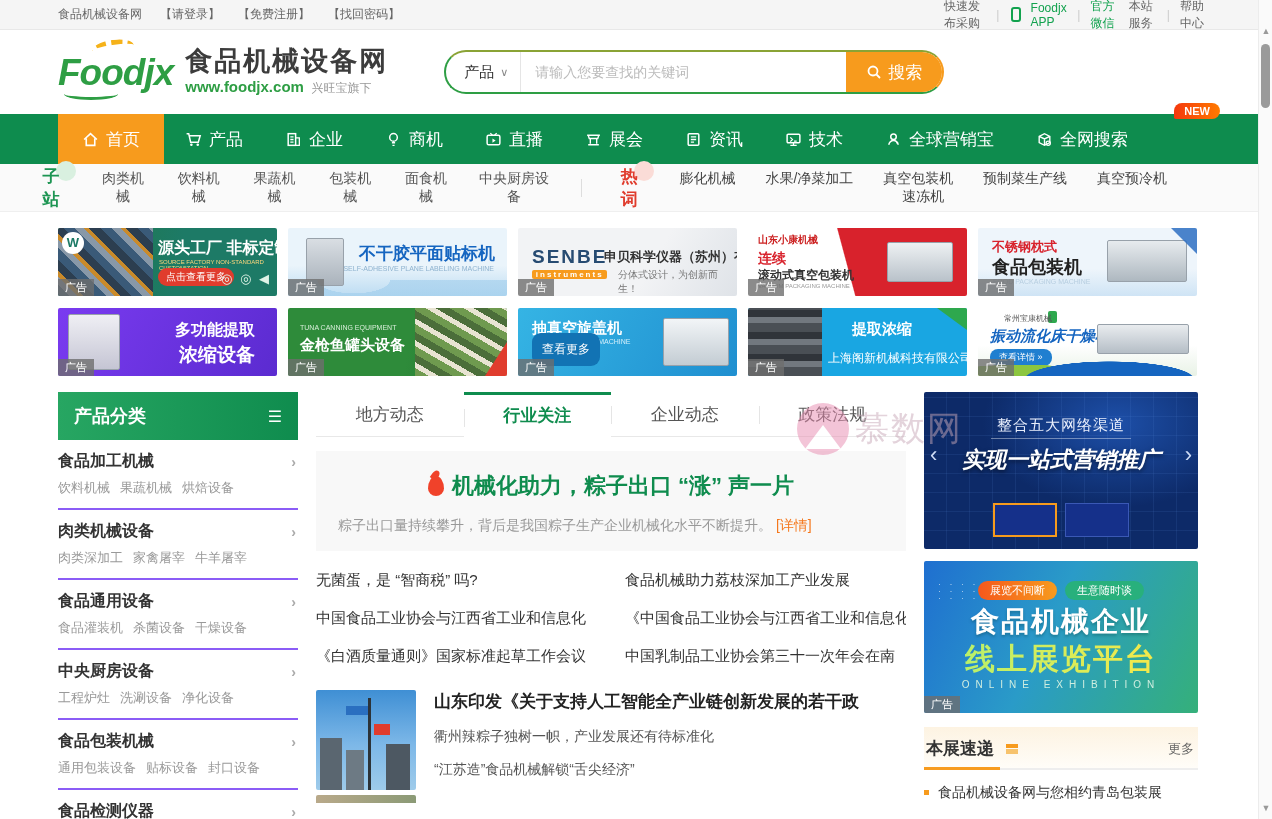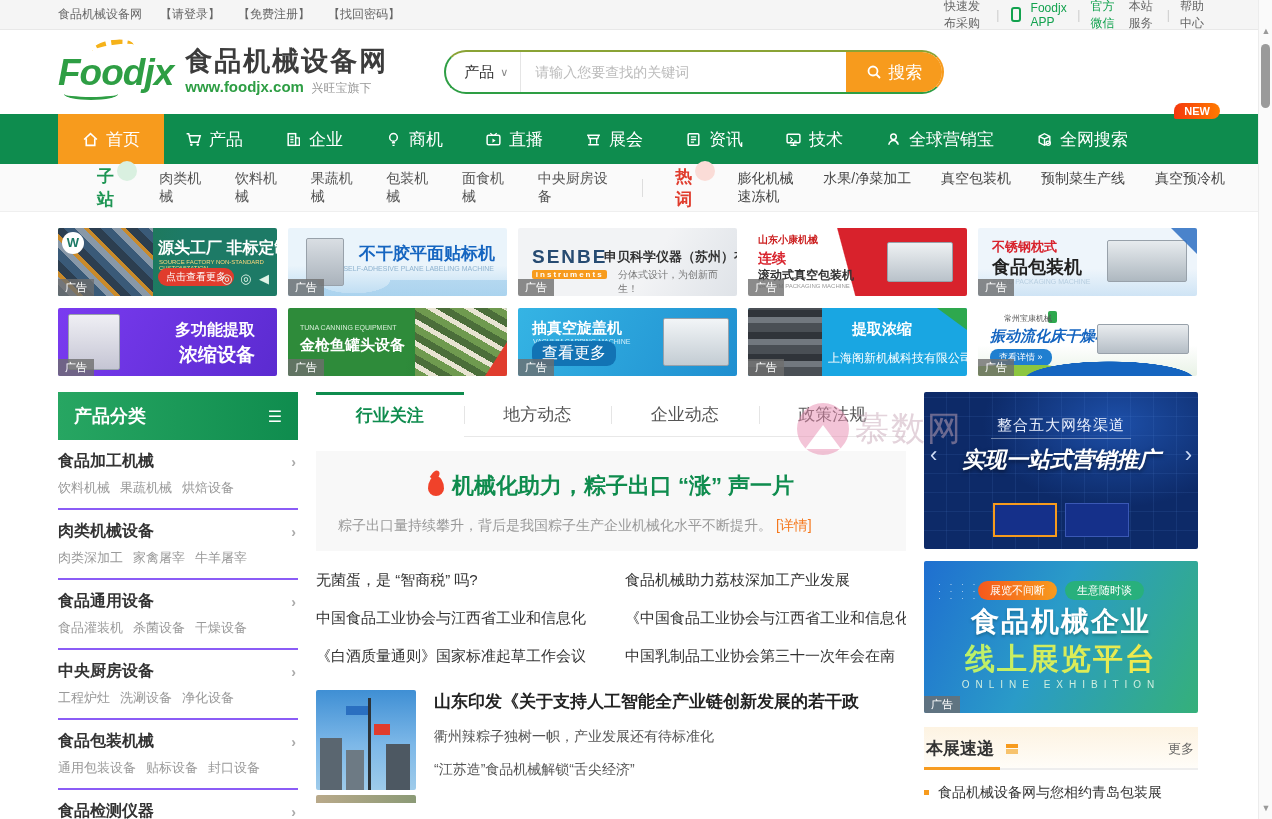--- a/index.html
+++ b/index.html
@@ -53,21 +53,21 @@
   .nav-item { display:flex; align-items:center; gap:7px; padding:0 21px; color:#fff;
     font-size:17px; cursor:pointer; white-space:nowrap; }
   .nav-item.active { background:#f79b1d; padding:0 24px; }
   .nav-item svg { display:block; }
   .new-badge { position:absolute; top:-11px; right:52px; background:linear-gradient(90deg,#f5380d,#ff7b00);
     color:#fff; font-size:11px; font-weight:bold; padding:2px 10px; border-radius:9px 9px 9px 2px; }
 
   
   .subnav { height:48px; background:#fafafa; border-bottom:1px solid #efefef;
     display:flex; align-items:center; font-size:14px; color:#555; }
-  .subnav .inner { margin-left:91px; display:flex; align-items:center; width:1140px; }
+  .subnav .inner { margin-left:30px; display:flex; align-items:center; width:1140px;text-align:center; }
   .badge-word { font-size:17px; font-weight:bold; position:relative; padding:0 6px; cursor:pointer; }
   .badge-word i { position:absolute; right:-4px; top:-4px; width:20px; height:20px;
     border-radius:50%; z-index:0; }
   .badge-word span { position:relative; z-index:1; }
   .bw-green { color:#1d9553; } .bw-green i { background:#d9f0e0; }
   .bw-red { color:#e03c2d; } .bw-red i { background:#fadcd7; }
   .subnav a { color:#555; text-decoration:none; margin-left:26px; cursor:pointer; }
   .subnav .divider { width:1px; height:18px; background:#ddd; margin:0 26px 0 30px; }
   .subnav .hotlist a { color:#444; }
 
@@ -132,21 +132,21 @@
   .ad-b2 .t { position:absolute; left:12px; top:28px; color:#fff; font-size:15px; font-weight:bold; }
   .ad-b2 .photo { position:absolute; right:0; top:0; width:92px; height:68px;
     background:repeating-linear-gradient(30deg,#6f9a4f 0 7px,#e8e4d2 7px 12px,#4b6e3a 12px 19px); }
   .ad-b2 .flag { position:absolute; right:0; bottom:0; width:0; height:0;
     border-bottom:34px solid #e03c2d; border-left:22px solid transparent; }
 
   .ad-b3 { background:linear-gradient(120deg,#35b4e4,#1f8fd0); }
   .ad-b3 .t { position:absolute; left:14px; top:11px; color:#fff; font-size:15px; font-weight:bold; }
   .ad-b3 .st { position:absolute; left:15px; top:30px; color:#d3effb; font-size:7px; }
   .ad-b3 .btn { position:absolute; left:14px; bottom:10px; background:#1273b4; color:#fff;
-    font-size:16px; padding:2px 10px; border-radius:9px; }
+    font-size:12px; padding:8px 10px; border-radius:9px; }
   .ad-b3 .machine { right:8px; top:10px; width:66px; height:48px; background:linear-gradient(180deg,#f2f5f7,#c3ccd3); }
 
   .ad-b4 { background:#19a6e2; }
   .ad-b4 .photo { position:absolute; left:0; top:0; width:74px; height:68px;
     background:repeating-linear-gradient(0deg,#4a4f55 0 9px,#72787f 9px 15px,#30343a 15px 22px); }
   .ad-b4 .t { position:absolute; left:104px; top:12px; color:#fff; font-size:15px; font-weight:bold; }
   .ad-b4 .c { position:absolute; left:80px; top:42px; color:#fff; font-size:12px; white-space:nowrap; }
   .ad-b4 .tri { position:absolute; right:0; top:0; width:0; height:0;
     border-top:22px solid #2ea84e; border-left:30px solid transparent; }
 
@@ -582,22 +582,22 @@
       <div class="cat-item">
         <div class="cat-title">
             <span>食品检测仪器</span>
             <span class="arr">›</span>
           </div>
       </div>
     </div>
 
     <div class="center">
       <div class="tabs">
+        <div class="tab">地方动态</div>
         <div class="tab active">行业关注</div>
-        <div class="tab">地方动态</div>
         <div class="tab">企业动态</div>
         <div class="tab">政策法规</div>
       </div>
       <div class="feature">
         <div class="feature-title">
           <span class="flame"></span>
           <span>机械化助力，粽子出口 “涨” 声一片</span>
         </div>
         <div class="feature-sub">
           <span>粽子出口量持续攀升，背后是我国粽子生产企业机械化水平不断提升。</span>

